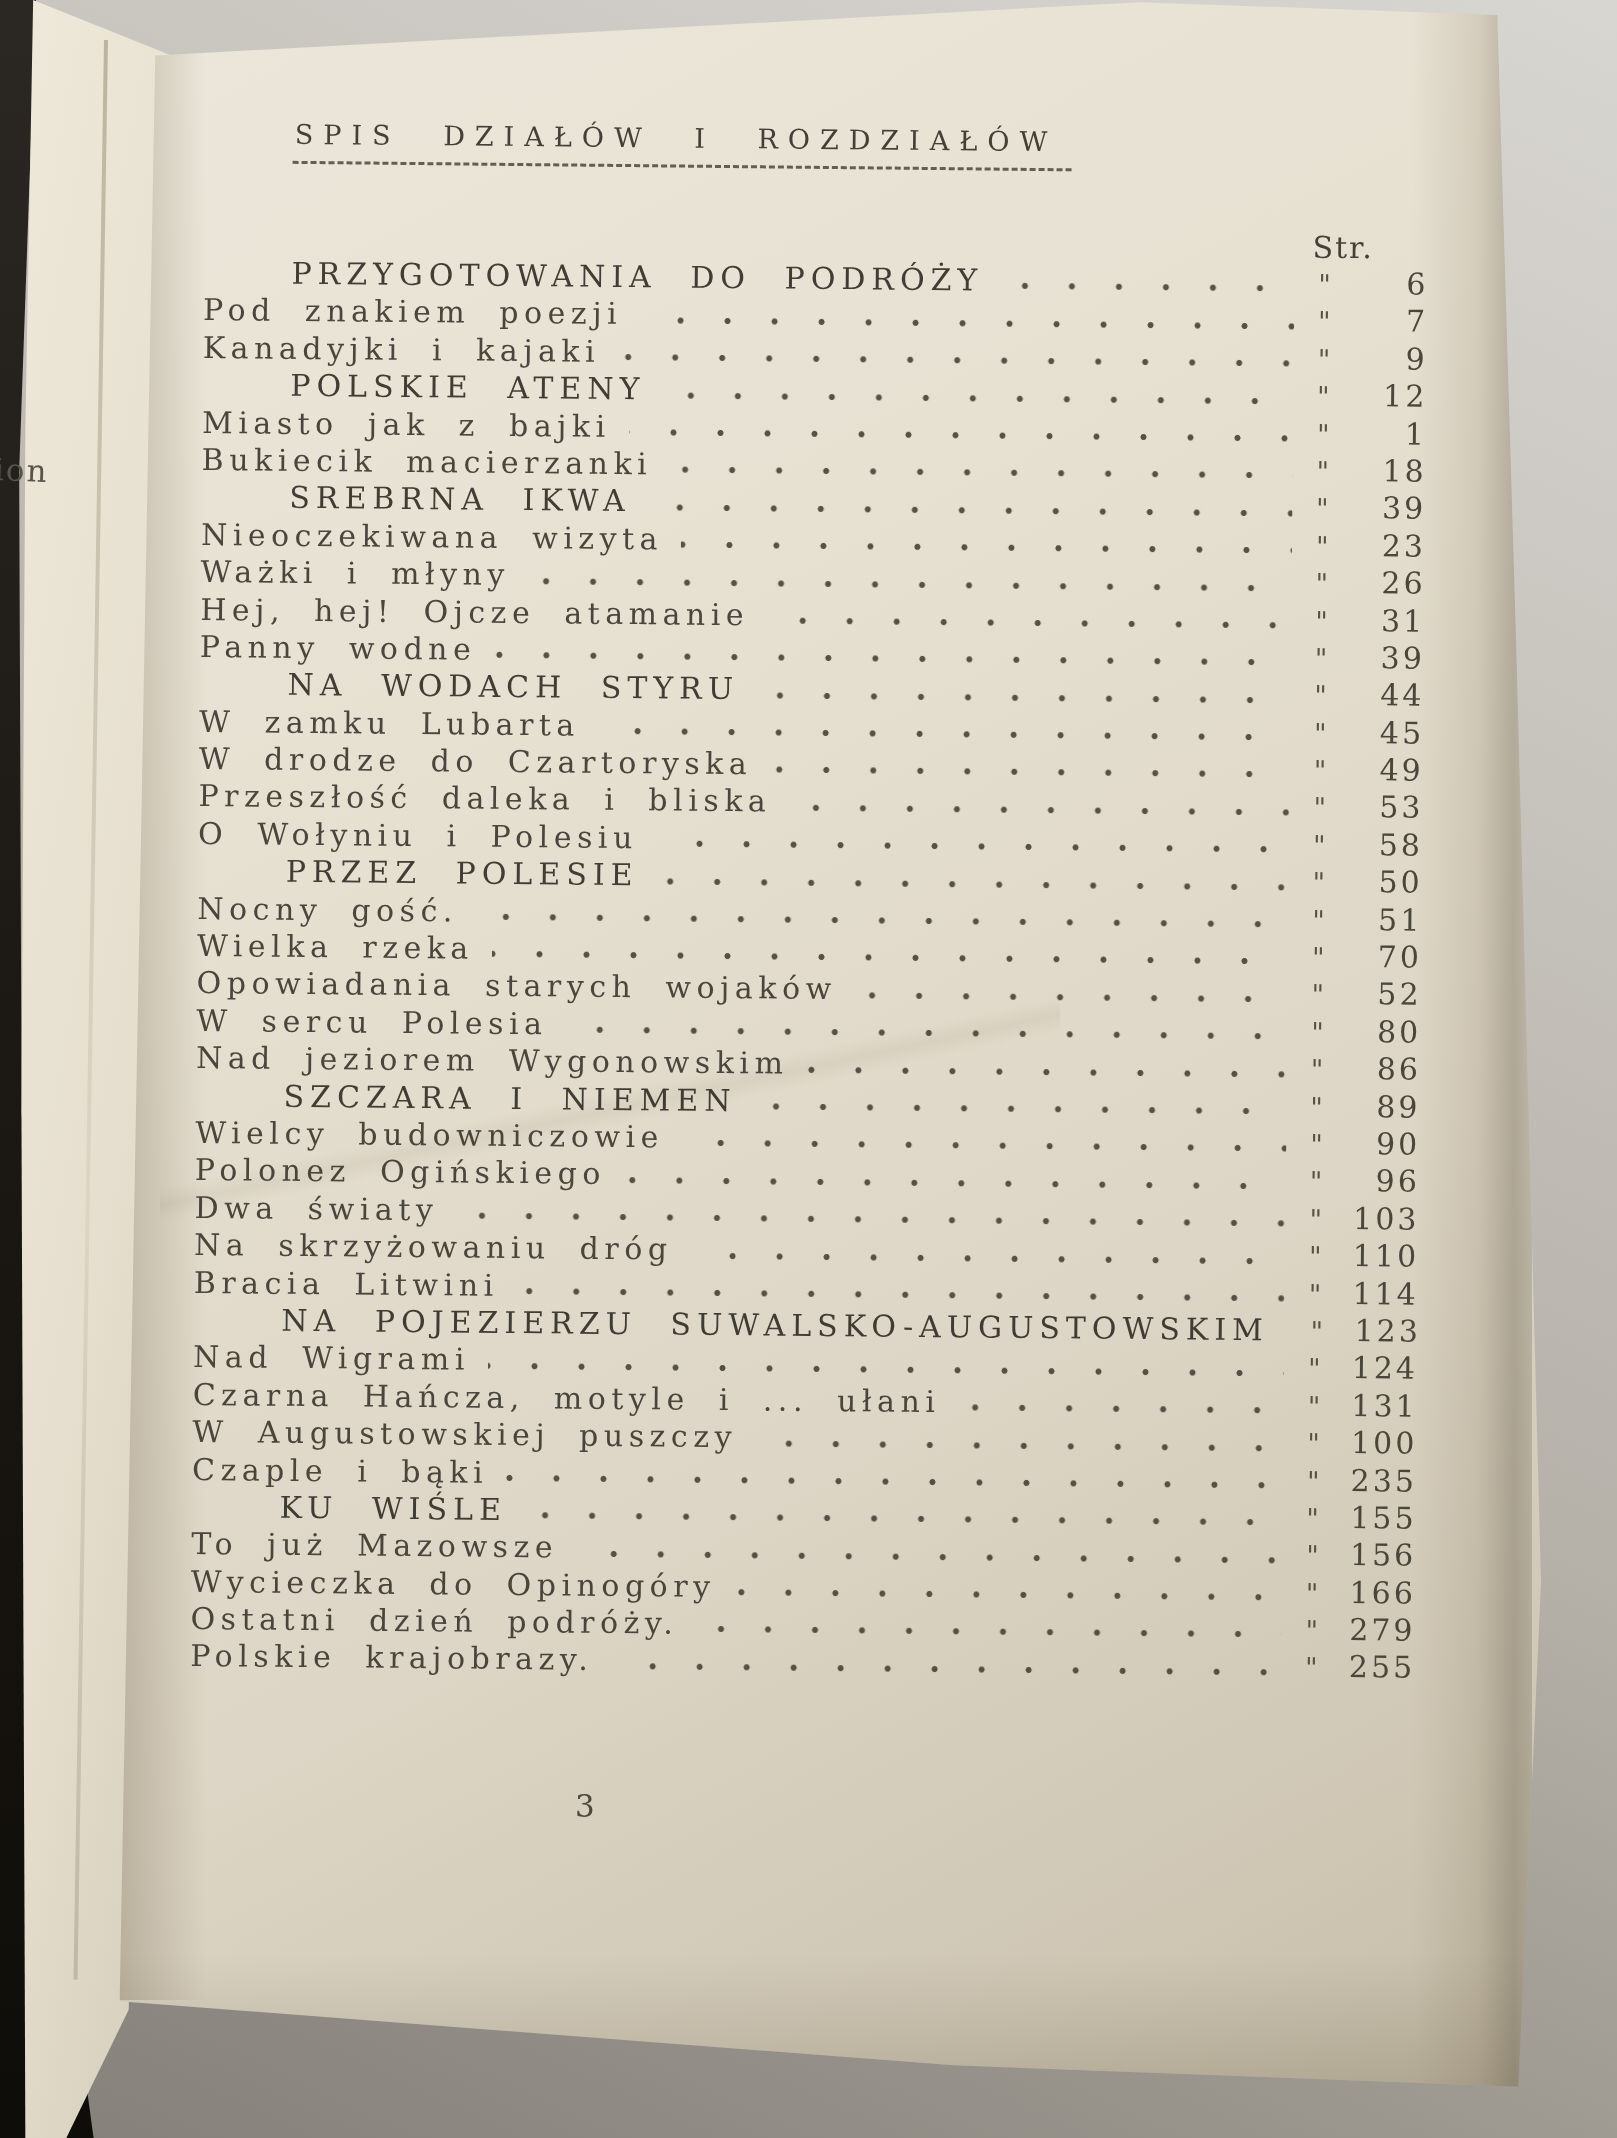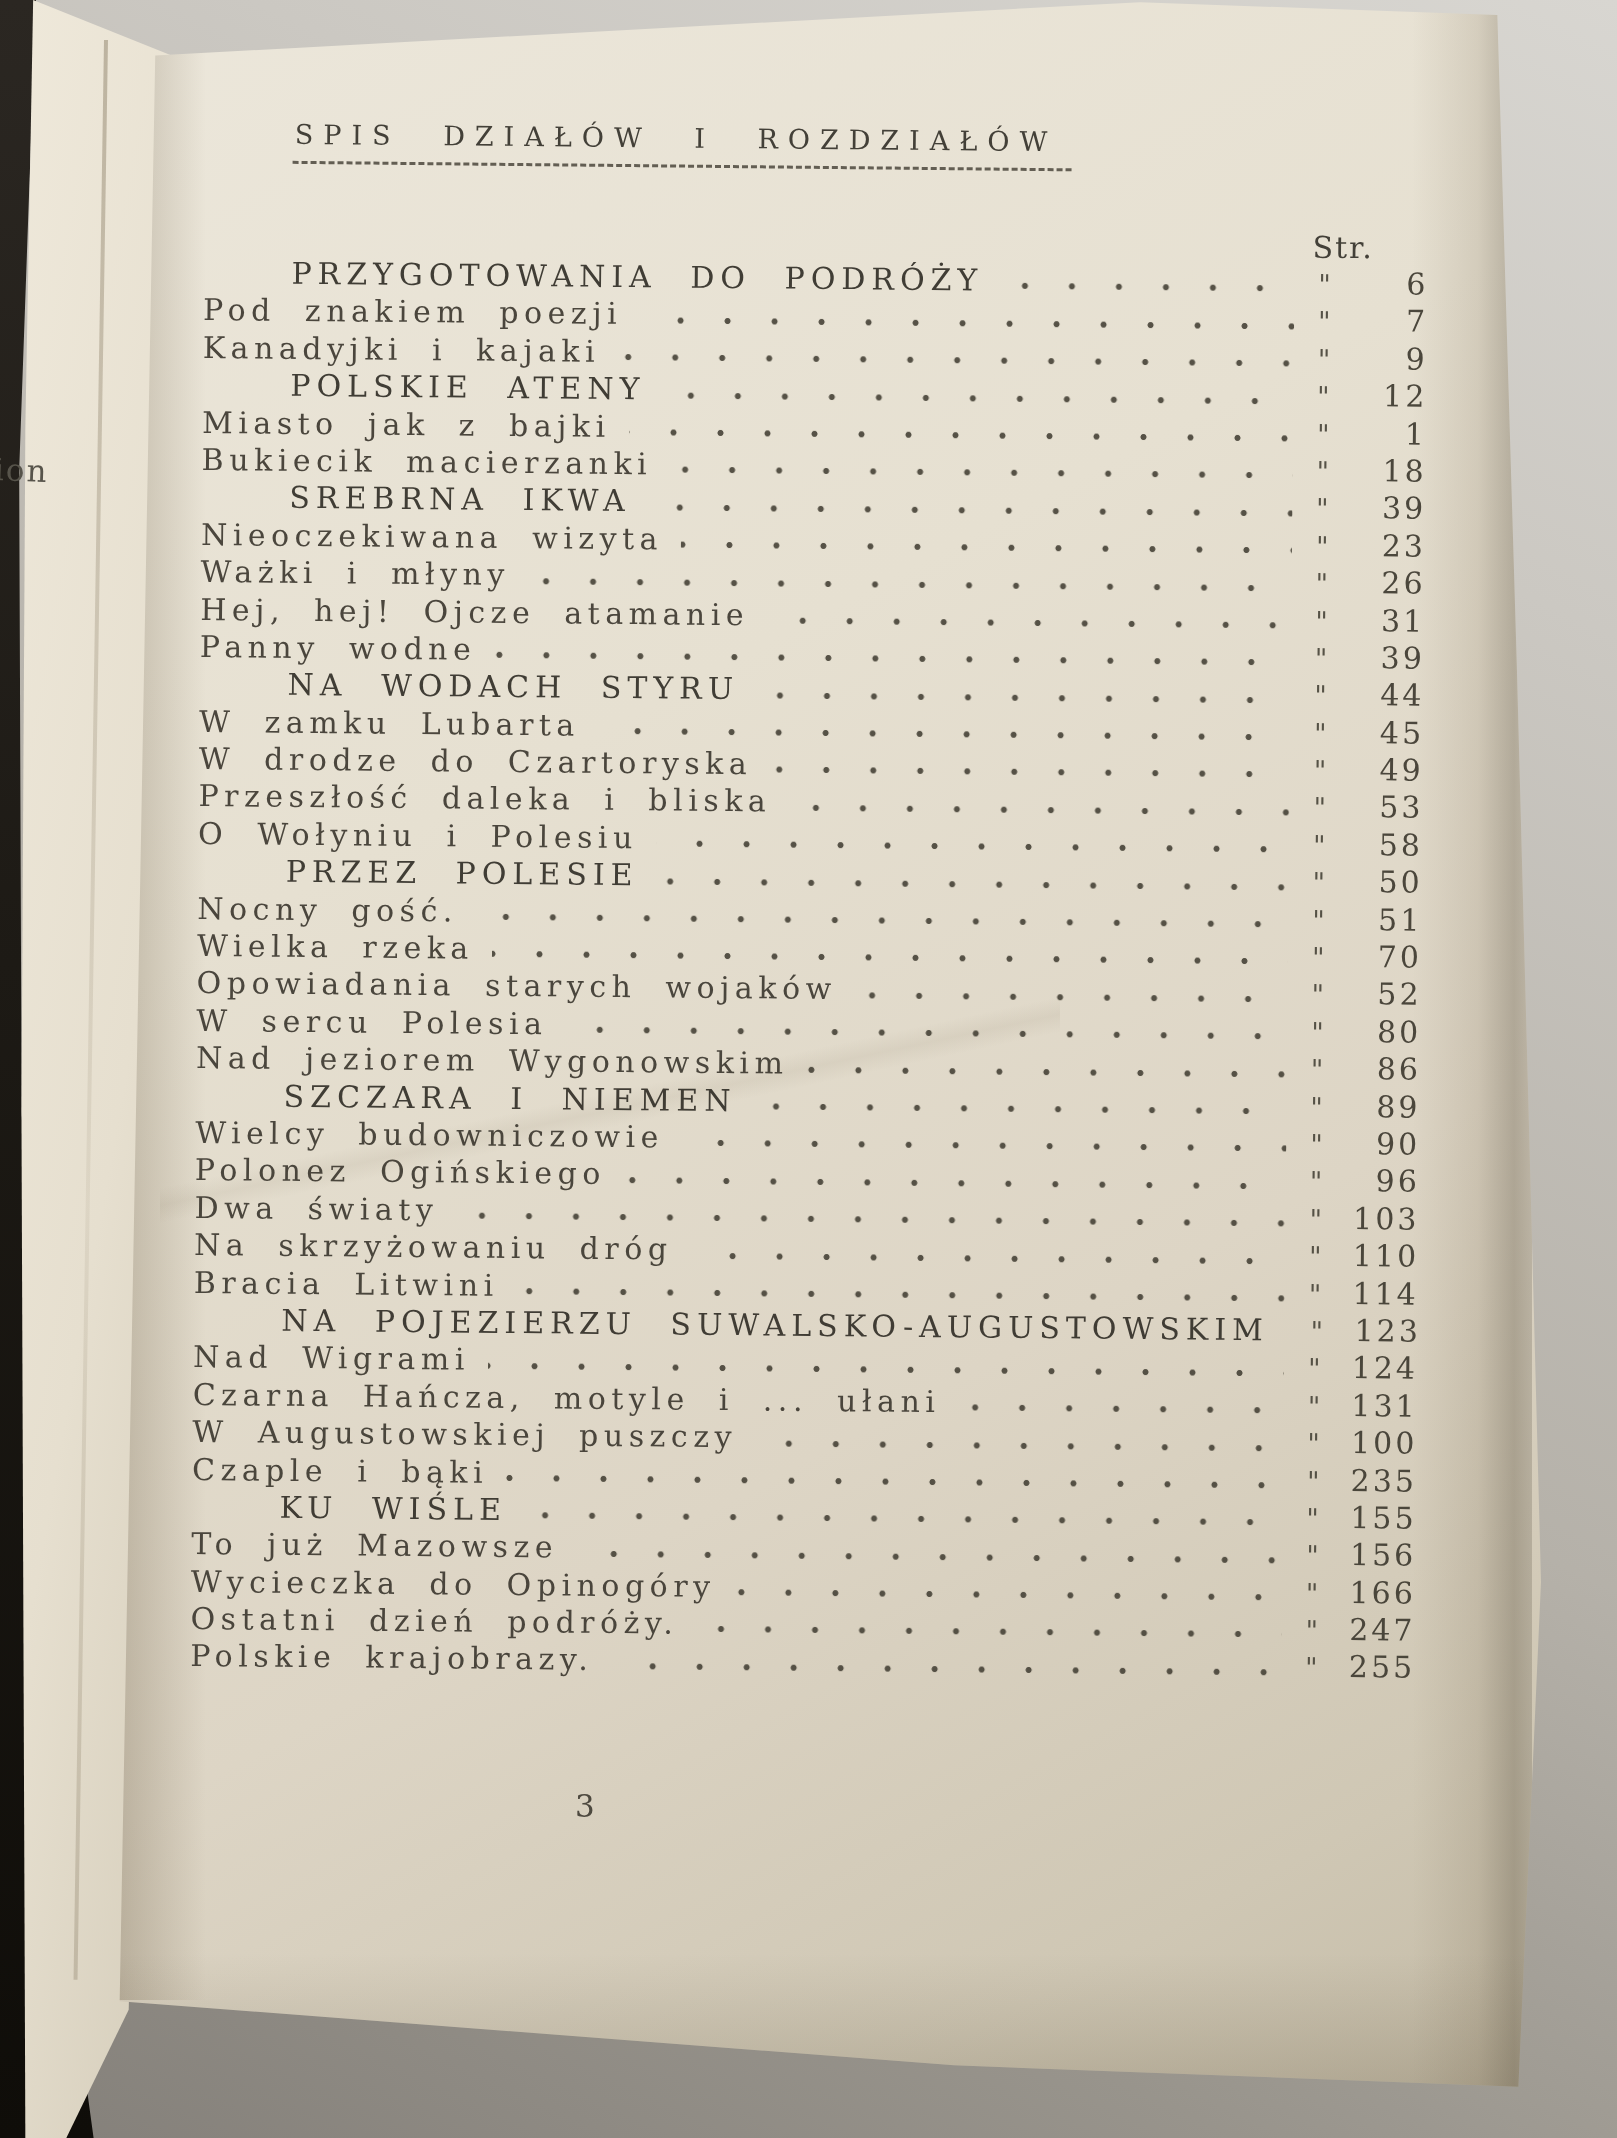--- a/index.html
+++ b/index.html
@@ -321,21 +321,21 @@
         <div class="row">
     <span class="label">Wycieczka do Opinogóry</span>
     <span class="leader" style="background-position-x: 31px;"></span>
     <span class="ditto">"</span>
     <span class="pnum">166</span>
   </div>
         <div class="row">
     <span class="label">Ostatni dzień podróży.</span>
     <span class="leader" style="background-position-x: 1px;"></span>
     <span class="ditto">"</span>
-    <span class="pnum">247</span>
+    <span class="pnum">279</span>
   </div>
         <div class="row">
     <span class="label">Polskie krajobrazy.</span>
     <span class="leader" style="background-position-x: 18px;"></span>
     <span class="ditto">"</span>
     <span class="pnum">255</span>
   </div>
       </div>
   </div>
 

